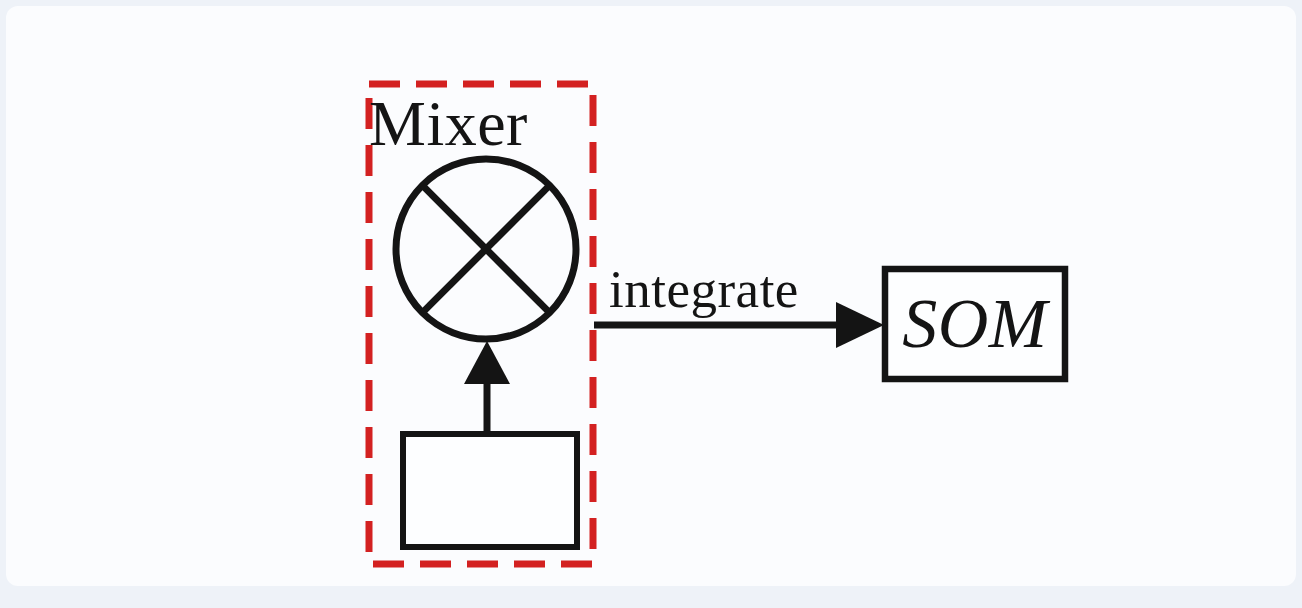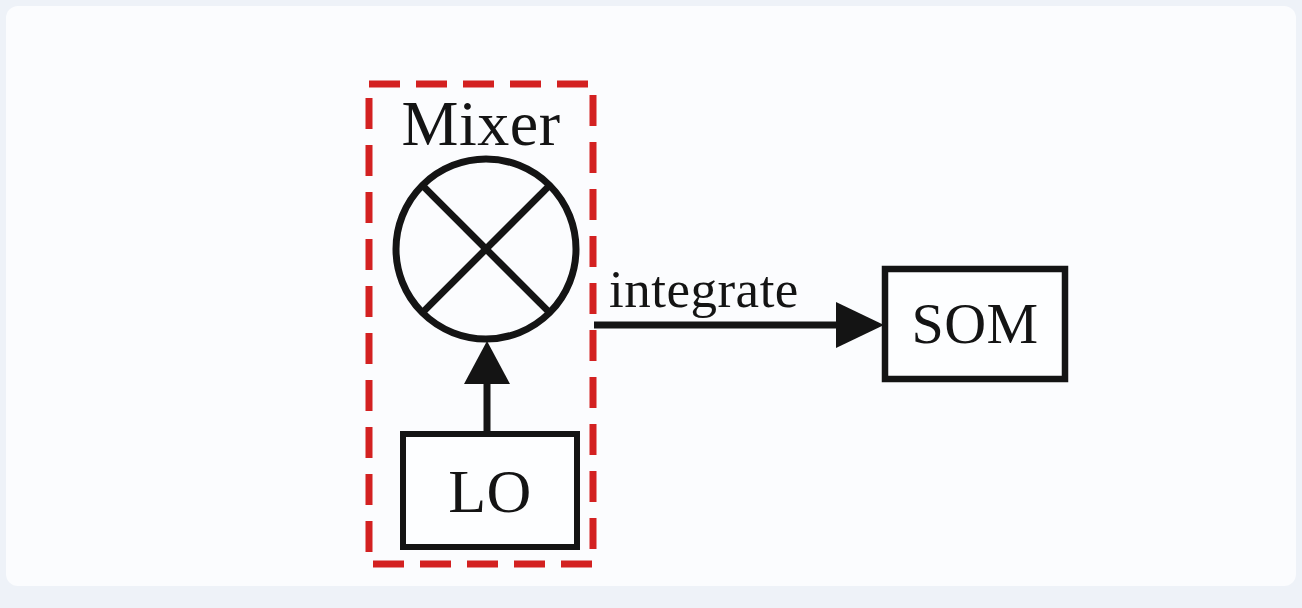--- a/index.html
+++ b/index.html
@@ -39,21 +39,20 @@
     position: absolute;
     color: #141414;
     line-height: 1;
     white-space: nowrap;
     letter-spacing: 0.5px;
   }
   .mixer-label {
     left: 369px;
     top: 92px;
     width: 224px;
-    text-align: center;
     font-size: 64px;
   }
   .integrate-label {
     left: 609px;
     top: 263px;
     font-size: 53px;
   }
   .box-label {
     display: flex;
     align-items: center;
@@ -64,21 +63,22 @@
     top: 434px;
     width: 174px;
     height: 113px;
     font-size: 62px;
   }
   .som-label {
     left: 885px;
     top: 269px;
     width: 180px;
     height: 110px;
-    font-size: 58px;
+    font-size: 70px;
+    font-style: italic;
   }
 </style>
 </head>
 <body>
 
 <div class="stage">
 
   <div class="card"></div>
 
   <svg class="diagram" viewBox="0 0 1302 608">
@@ -97,17 +97,16 @@
 
     <rect x="403" y="434" width="174" height="113" fill="#fdfeff" stroke-width="6" stroke="#141414"></rect>
 
     <rect x="885" y="269" width="180" height="110" fill="#fdfeff" stroke-width="6.5" stroke="#141414"></rect>
   </svg>
 
   <div class="label mixer-label">Mixer</div>
 
   <div class="label integrate-label">integrate</div>
 
-  <div class="label box-label lo-label">LO</div>
 
   <div class="label box-label som-label">SOM</div>
 
 </div>
 
 </body></html>

